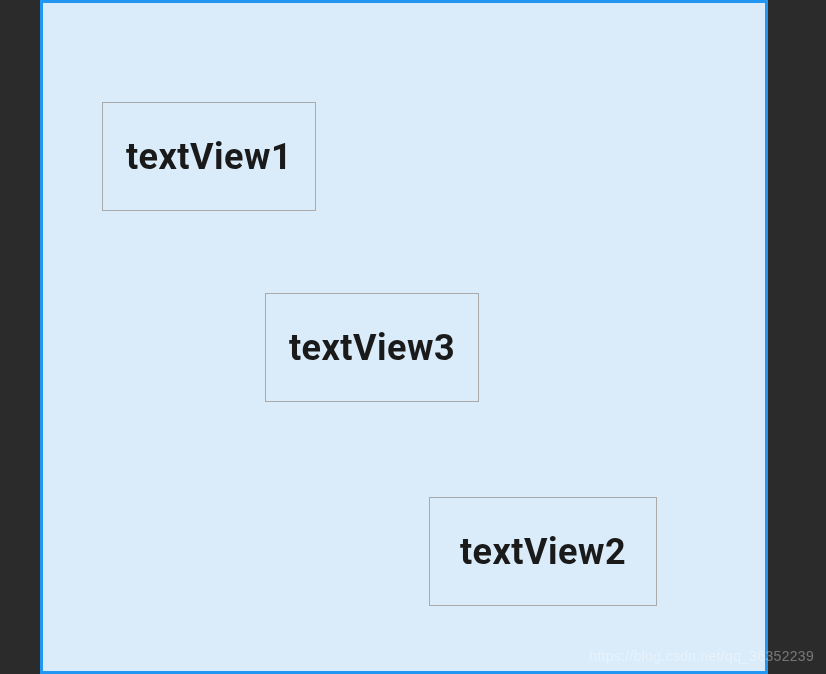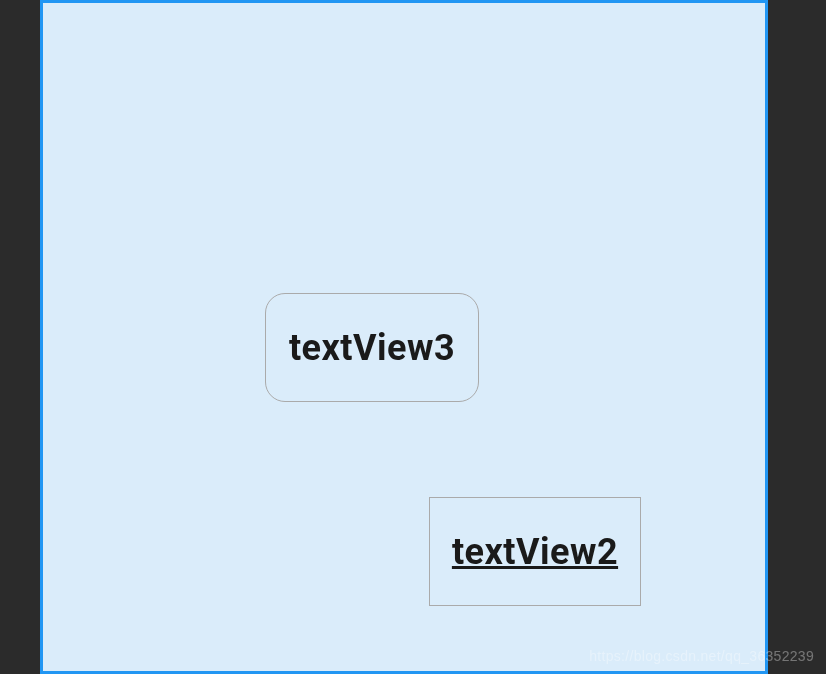--- a/index.html
+++ b/index.html
@@ -40,44 +40,45 @@
       left: 59px;
       top: 99px;
       width: 214px;
       height: 109px;
     }
     .tv3 {
       left: 222px;
       top: 290px;
       width: 214px;
       height: 109px;
-      border-radius: 20px;
     }
     .tv2 {
       left: 386px;
       top: 494px;
-      width: 212px;
+      width: 228px;
       height: 109px;
-      text-decoration: underline;
     }
     .watermark {
       position: absolute;
       right: 12px;
       bottom: 10px;
       color: rgba(255,255,255,0.35);
       font-size: 14px;
       font-family: Arial, sans-serif;
       letter-spacing: 0.3px;
       margin-top: 39px;
     }
   </style>
 </head>
 <body>
 
 <div class="layout-container">
+  <div class="text-view tv1">
+    <span>textView1</span>
+  </div>
   <div class="text-view tv3">
     <span>textView3</span>
   </div>
   <div class="text-view tv2">
     <span>textView2</span>
   </div>
 </div>
 
 <div class="watermark">https://blog.csdn.net/qq_36352239</div>
 

